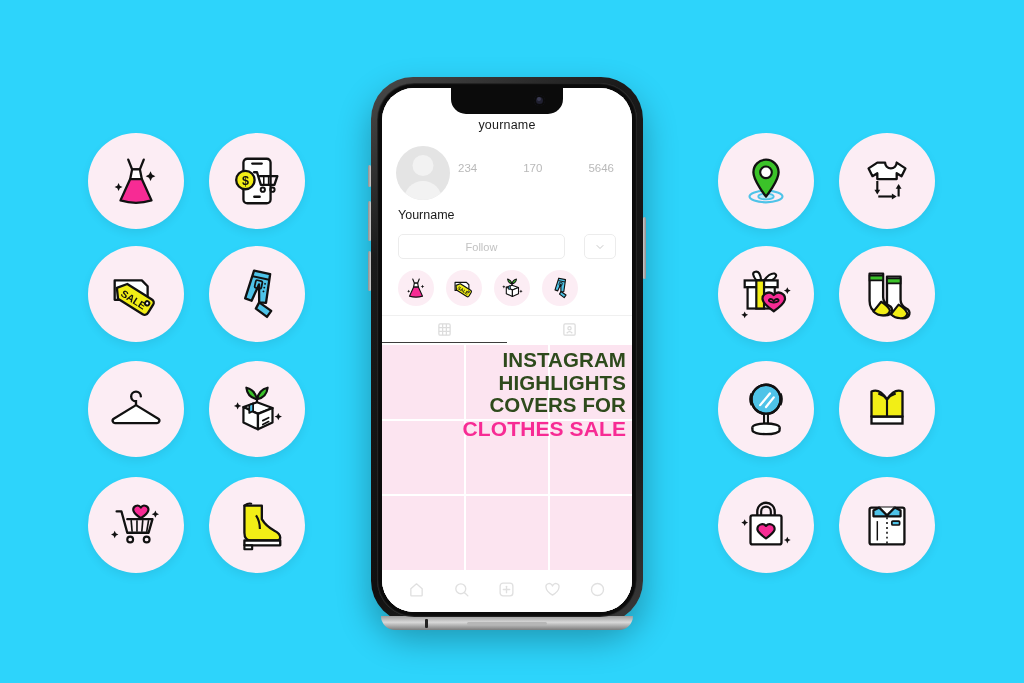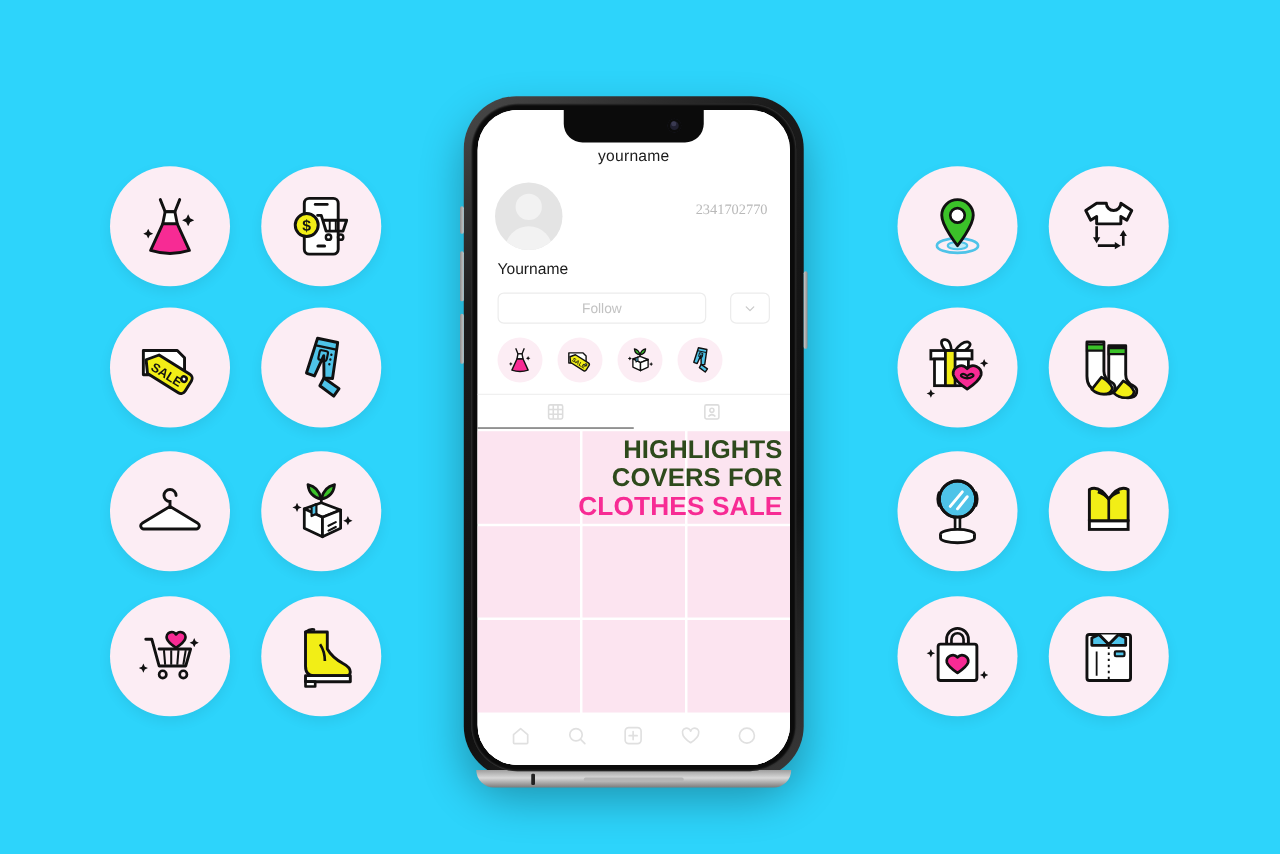--- a/index.html
+++ b/index.html
@@ -64,22 +64,22 @@
   .ig{position:absolute;inset:0;display:flex;flex-direction:column;background:#fff;}
   .ig-head{padding:30px 0 4px;text-align:center;}
   .ig-user{font-size:12.5px;color:#1b1b1b;letter-spacing:.2px;}
   .ig-top{display:flex;align-items:flex-start;padding:10px 14px 0;}
   .avatar{width:54px;height:54px;border-radius:50%;background:#e4e4e4;position:relative;
     overflow:hidden;flex:none;}
   .avatar:before{content:"";position:absolute;left:50%;top:9px;transform:translateX(-50%);
     width:21px;height:21px;border-radius:50%;background:#f2f2f2;}
   .avatar:after{content:"";position:absolute;left:50%;top:35px;transform:translateX(-50%);
     width:38px;height:30px;border-radius:19px 19px 0 0;background:#f2f2f2;}
-  .stats{flex:1;display:flex;justify-content:flex-end;align-items:center;
-    padding:16px 4px 0 8px;font-family:Liberation Serif, serif;}
+  .stats{flex:1;display:flex;justify-content:space-between;align-items:center;
+    padding:16px 4px 0 8px;}
   .stat{font-size:11.5px;color:#b9b9b9;}
   .ig-name{padding:8px 16px 0;font-size:12.5px;color:#1b1b1b;}
   .ig-actions{display:flex;gap:19px;padding:12px 16px 0;}
   .follow-btn{flex:1;height:23px;border:1px solid #ececec;border-radius:5px;
     display:flex;align-items:center;justify-content:center;font-size:11px;color:#c2c2c2;
     background:#fff;}
   .drop-btn{width:30px;height:23px;border:1px solid #ececec;border-radius:5px;
     display:flex;align-items:center;justify-content:center;background:#fff;}
   .drop-btn svg{width:12px;height:12px;}
   .highlights{display:flex;gap:12px;padding:11px 16px 9px;}
@@ -319,21 +319,21 @@
 
           <div class="ig-head">
             <div class="ig-user">yourname</div>
           </div>
 
           <div class="ig-top">
             <div class="avatar"></div>
             <div class="stats">
               <span class="stat">234</span>
               <span class="stat">170</span>
-              <span class="stat">2770</span>
+              <span class="stat">5646</span>
             </div>
           </div>
 
           <div class="ig-name">Yourname</div>
 
           <div class="ig-actions">
             <div class="follow-btn">Follow</div>
             <div class="drop-btn">
               <svg viewBox="0 0 24 24">
                 <path d="M6 9 L12 15 L18 9" fill="none" stroke="#c9c9c9" stroke-width="2" stroke-linecap="round" stroke-linejoin="round"></path>
@@ -411,20 +411,21 @@
             <div class="cell"></div>
             <div class="cell"></div>
             <div class="cell"></div>
             <div class="cell"></div>
             <div class="cell"></div>
             <div class="cell"></div>
             <div class="cell"></div>
             <div class="cell"></div>
 
             <div class="headline">
+              <span class="l">INSTAGRAM</span>
               <span class="l">HIGHLIGHTS</span>
               <span class="l">COVERS FOR</span>
               <span class="l accent">CLOTHES SALE</span>
             </div>
           </div>
 
           <div class="ig-nav">
             <div>
               <svg viewBox="0 0 24 24">
                 <path d="M4 11 L12 4 L20 11 V20 a1 1 0 0 1 -1 1 H5 a1 1 0 0 1 -1 -1 z" fill="none" stroke="#e0e0e0" stroke-width="1.9" stroke-linejoin="round"></path>

